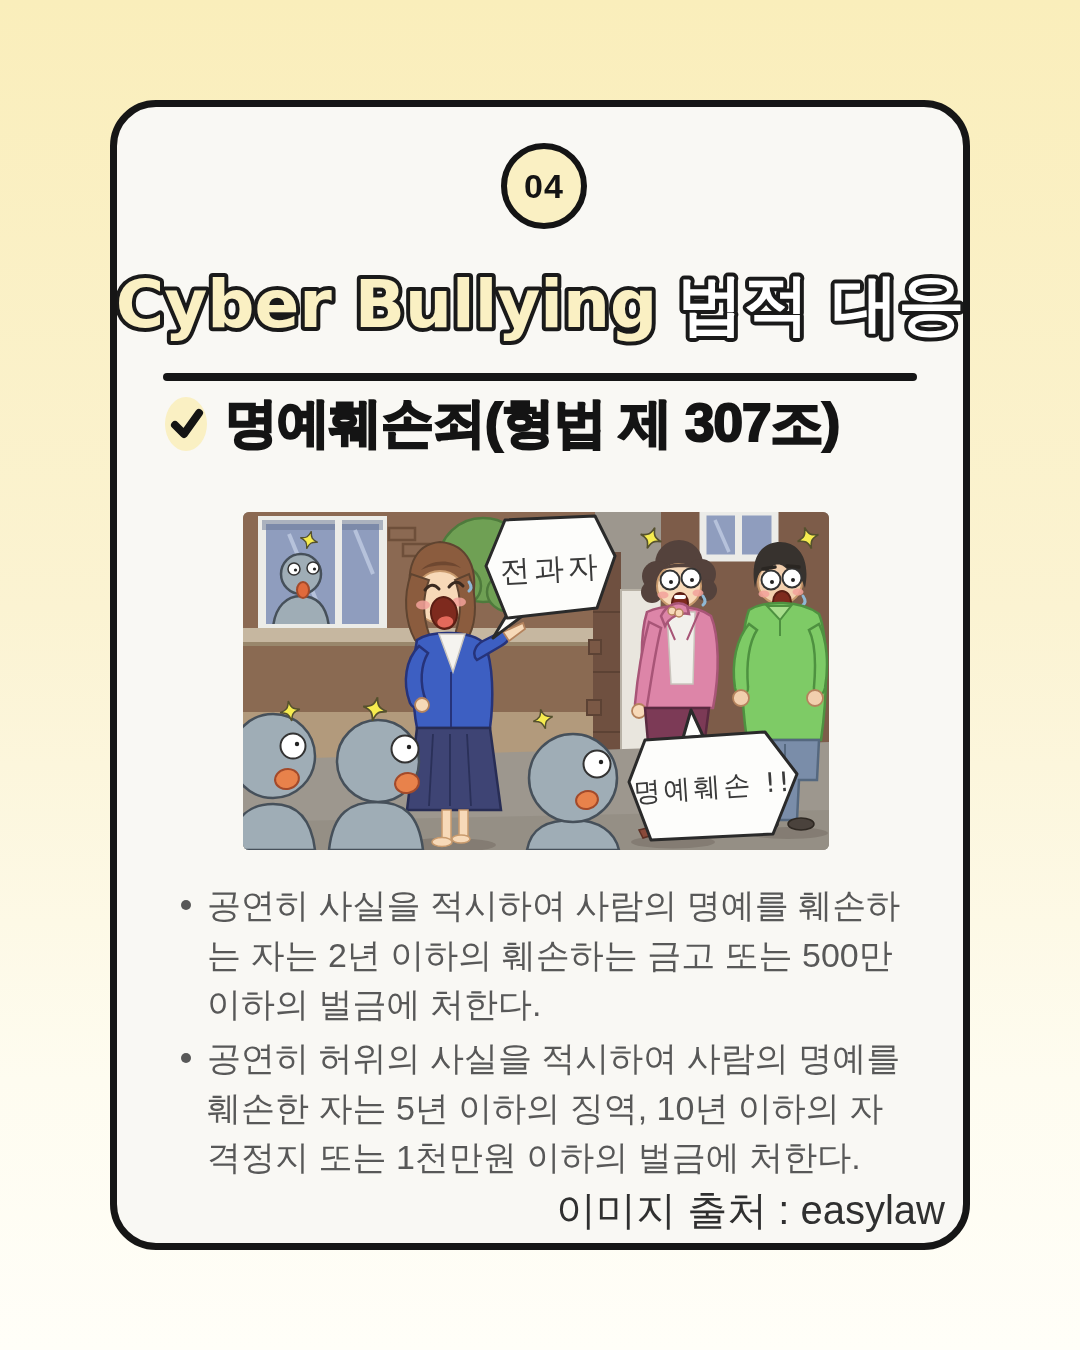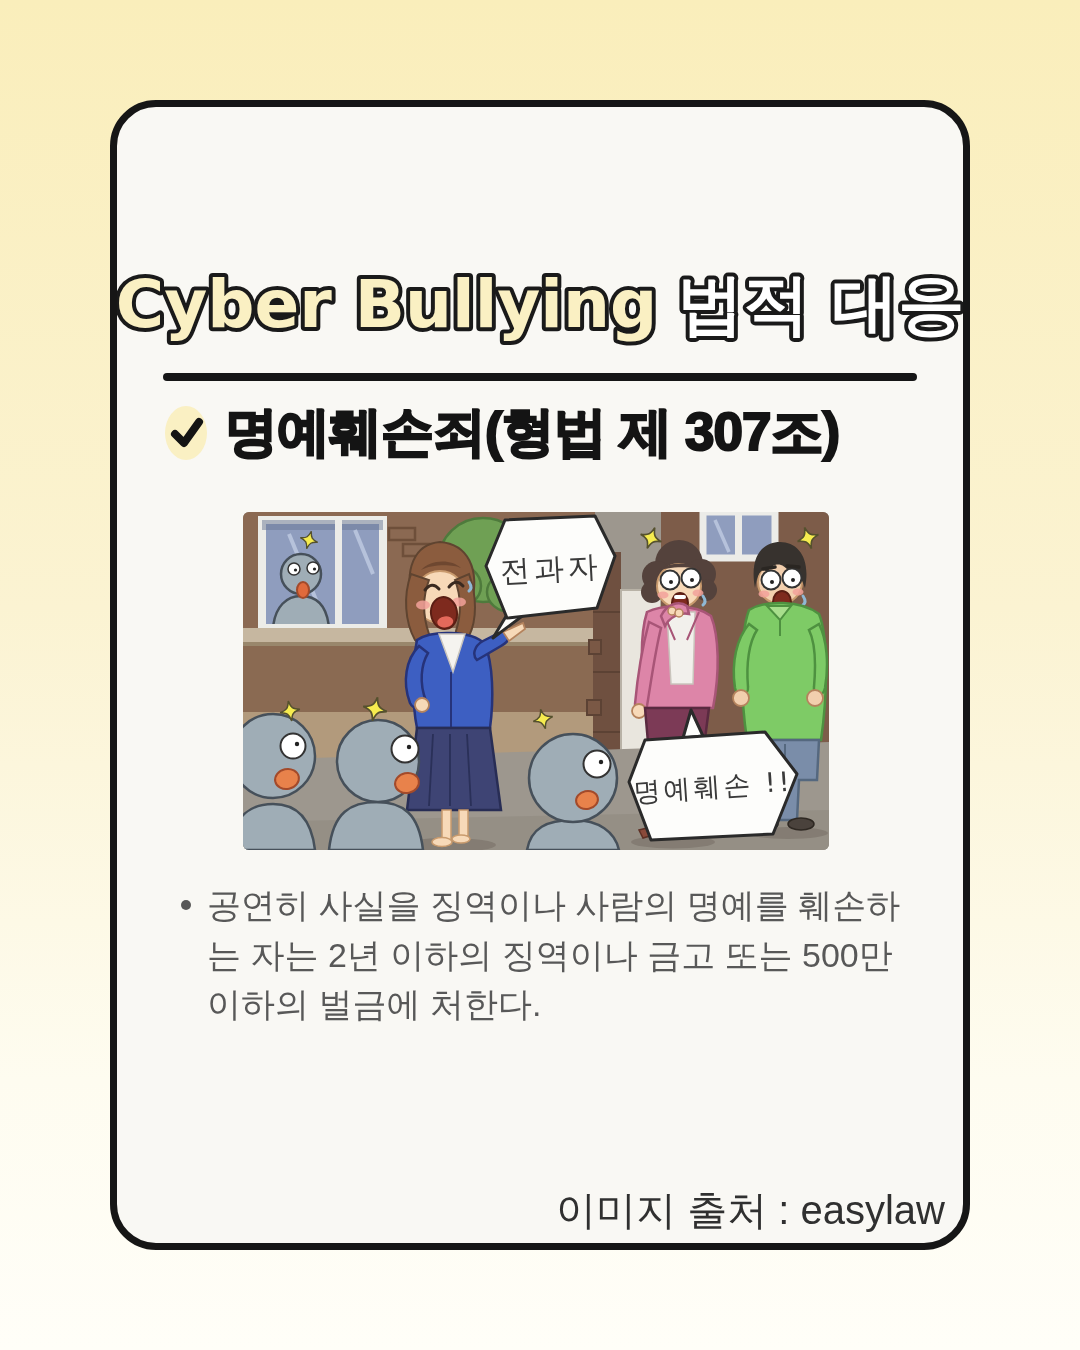--- a/index.html
+++ b/index.html
@@ -18,37 +18,40 @@
     background:#FAF0C3;border:6px solid #141414;border-radius:50%;
     display:flex;align-items:center;justify-content:center;
     font-size:34px;font-weight:bold;color:#141414;letter-spacing:1px;
   }
   .title-svg{position:absolute;left:0;top:138px;width:846px;height:116px;}
   .title-svg text{font-family:"DejaVu Sans","Liberation Sans",sans-serif;font-weight:bold;font-size:66px;
     stroke:#1A1A1A;stroke-width:8px;stroke-linejoin:round;paint-order:stroke fill;}
   .t-en{fill:#FAF0C3;}
   .t-ko{fill:#FFFFFF;}
   .divider{position:absolute;left:46px;top:266px;width:754px;height:8px;background:#161616;border-radius:4px;}
-  .section-head{position:absolute;left:46px;top:290px;display:flex;align-items:center;gap:16px;}
+  .section-head{position:absolute;left:46px;top:281px;display:flex;align-items:center;gap:16px;}
   .section-head h2{
     margin:0;font-size:53px;font-weight:900;color:#141414;
     -webkit-text-stroke:2.2px #141414;letter-spacing:-1px;white-space:nowrap;
   }
   .illo{position:absolute;left:126px;top:405px;width:586px;height:338px;border-radius:6px;overflow:hidden;background:#9D978E;}
   .bullets{position:absolute;left:64px;top:774px;width:730px;margin:0;padding:0;list-style:none;}
   .bullets li{display:flex;gap:16px;align-items:flex-start;font-size:34px;line-height:1.46;color:#585858;margin-bottom:4px;}
   .dot{flex:0 0 auto;width:10px;height:10px;border-radius:50%;background:#585858;margin-top:19px;}
   .attribution{position:absolute;right:18px;top:1076px;font-size:40px;color:#303030;}
   .bubble-text{font-family:"DejaVu Sans","Liberation Sans",sans-serif;fill:#3A3A3A;}
 </style>
 </head>
 <body>
 
 <div class="card">
 
+  <div class="badge">
+    <span>04</span>
+  </div>
 
   <svg class="title-svg" viewBox="0 0 846 116">
     <text x="423" y="82" text-anchor="middle"><tspan class="t-en">Cyber Bullying</tspan><tspan class="t-ko" dx="20">법적 대응</tspan></text>
   </svg>
 
   <div class="divider"></div>
 
   <div class="section-head">
     <svg width="46" height="58" viewBox="0 0 46 58">
       <ellipse cx="23" cy="29" rx="21" ry="27" fill="#FAF0C3"></ellipse>
@@ -260,19 +263,23 @@
         <polygon points="440,226 448,198 460,224" fill="#FDFDFB" stroke="#2A2A2A" stroke-width="3" stroke-linejoin="round"></polygon>
         <polygon points="402,228 522,220 554,262 530,322 408,328 386,270" fill="#FDFDFB" stroke="#2A2A2A" stroke-width="3" stroke-linejoin="round"></polygon>
         <text class="bubble-text" x="470" y="284" font-size="27" letter-spacing="3" text-anchor="middle" transform="rotate(-4 470 276)">명예훼손 !!</text>
       </g>
     </svg>
   </div>
 
   <ul class="bullets">
     <li>
       <span class="dot"></span>
-      <span>공연히 사실을 징역이나 사람의 명예를 훼손하는 자는 2년 이하의 징역이나 금고 또는 500만 이하의 벌금에 처한다.</span>
+      <span>공연히 사실을 적시하여 사람의 명예를 훼손하는 자는 2년 이하의 훼손하는 금고 또는 500만 이하의 벌금에 처한다.</span>
+    </li>
+    <li>
+      <span class="dot"></span>
+      <span>공연히 허위의 사실을 적시하여 사람의 명예를 훼손한 자는 5년 이하의 징역, 10년 이하의 자격정지 또는 1천만원 이하의 벌금에 처한다.</span>
     </li>
   </ul>
 
   <div class="attribution">이미지 출처 : easylaw</div>
 
 </div>
 
 </body></html>

